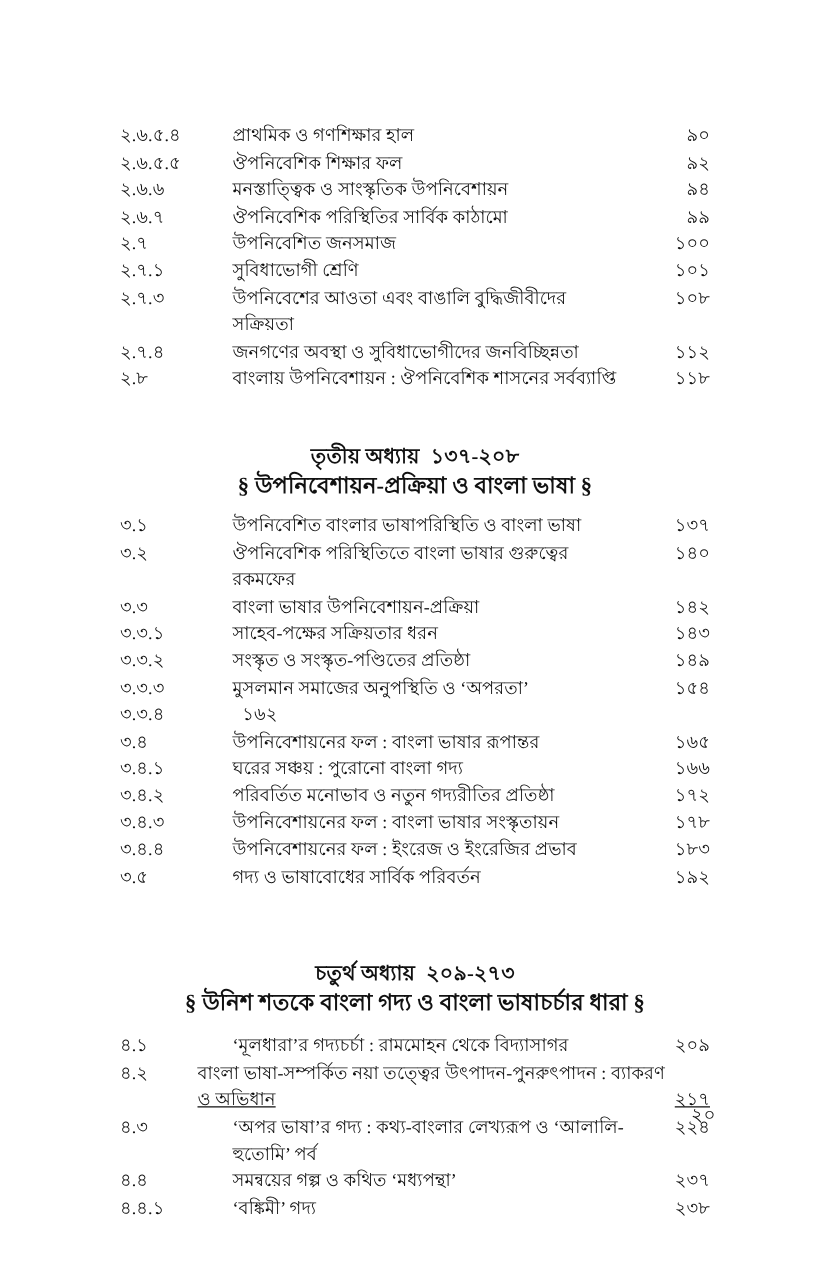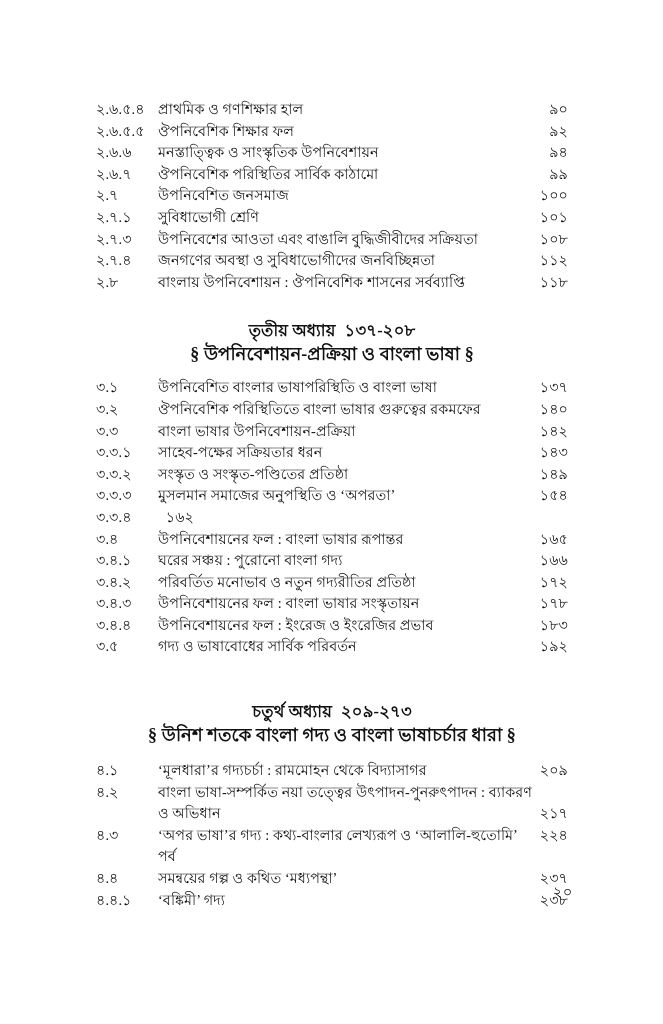--- a/index.html
+++ b/index.html
@@ -32,20 +32,21 @@
   }
 
   
   .entry {
     display: flex;
     align-items: baseline;
     width: 100%;
     font-size: 14.3px;
     line-height: 21.6px;
     letter-spacing: 0.1px;
+    gap: 28px;
   }
   .entry .num {
     flex: 0 0 62px;
     width: 62px;
     text-align: left;
     white-space: nowrap;
   }
   .entry .title {
     flex: 1 1 auto;
     padding-right: 6px;
@@ -68,30 +69,32 @@
   }
   .entry.multiline .row-a {
     display: flex;
     align-items: baseline;
     width: 100%;
   }
   .entry.multiline .row-b {
     display: flex;
     align-items: flex-end;
     width: 100%;
+    text-decoration: underline;
   }
   .entry.multiline .row-b .num {
     flex: 0 0 62px;
     width: 62px;
   }
 
   
   .chapter {
     text-align: center;
     font-weight: bold;
+    margin-top: 12px;
   }
   .chapter .ch-line1 {
     font-size: 16.4px;
     line-height: 24px;
     letter-spacing: 0.2px;
   }
   .chapter .ch-range {
     margin-left: 9px;
   }
   .chapter .ch-line2 {

